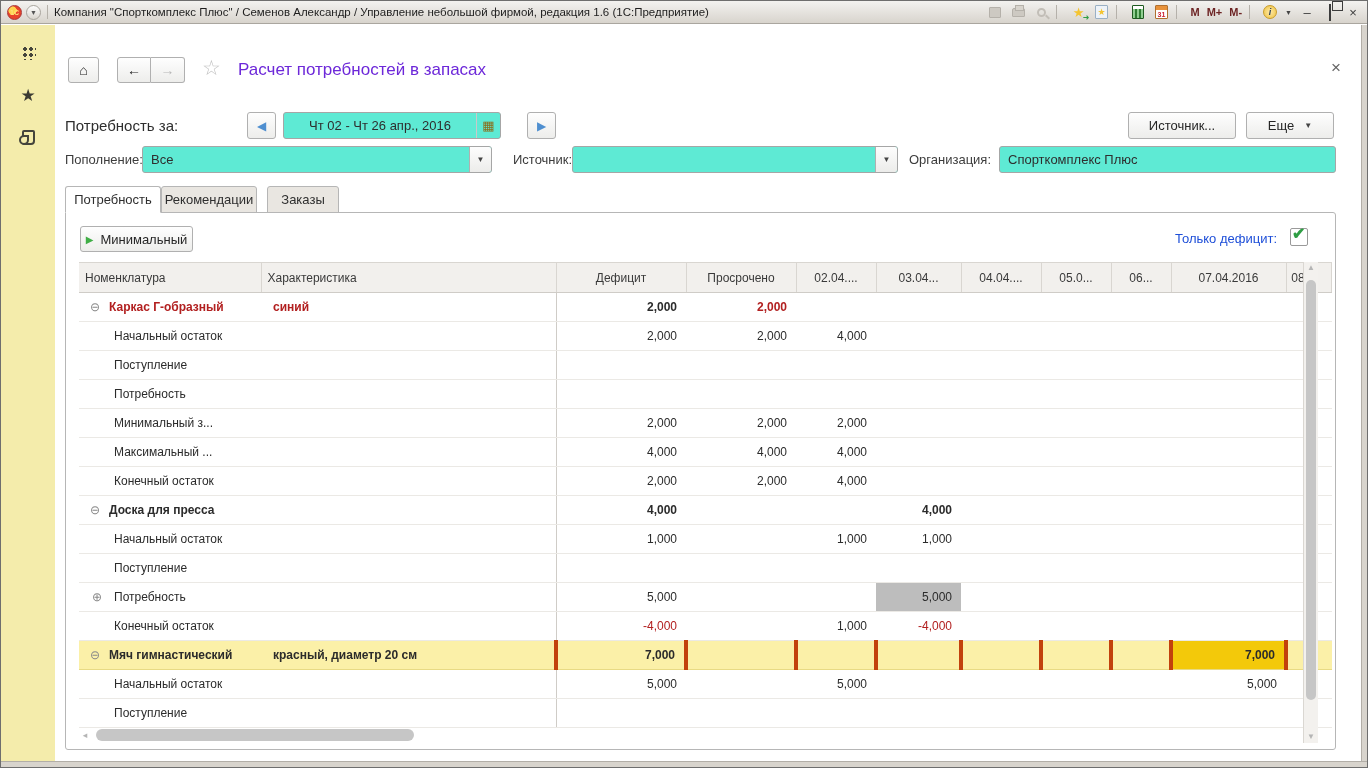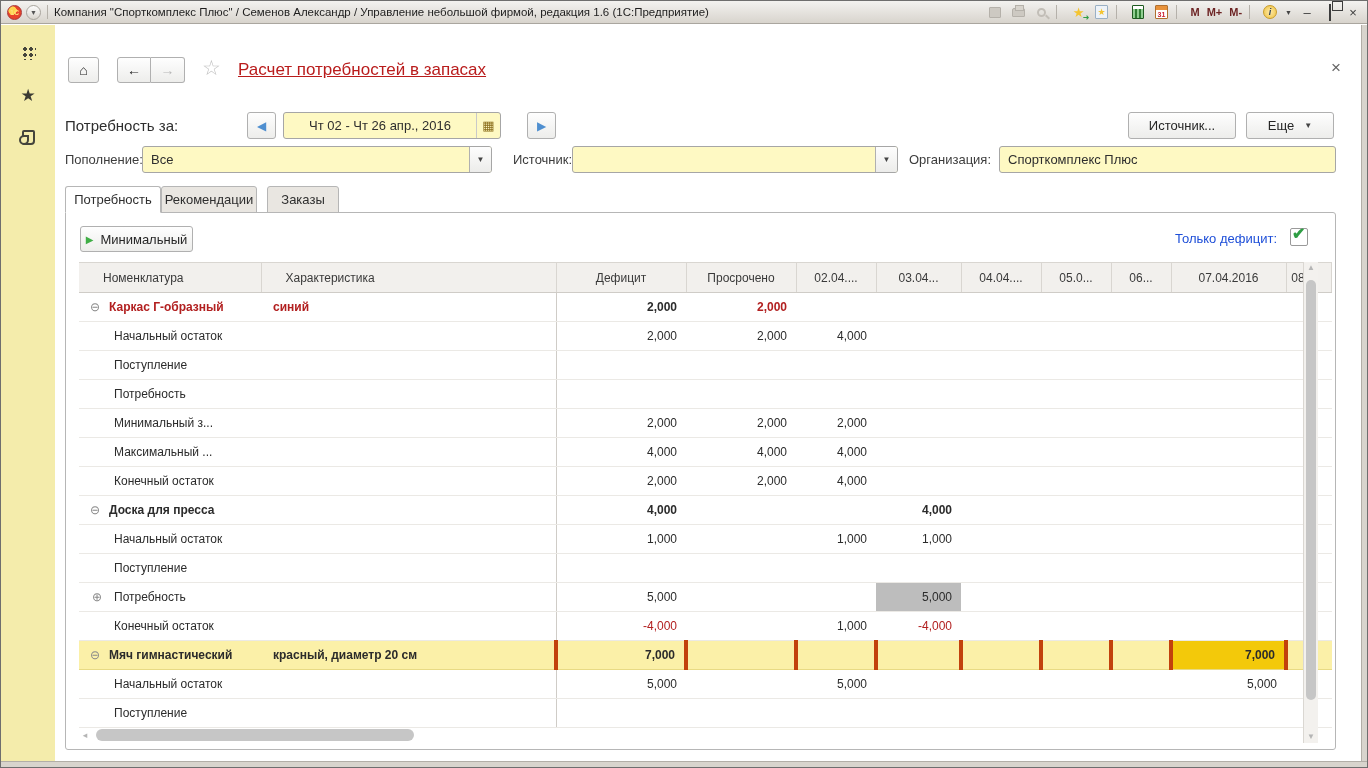--- a/index.html
+++ b/index.html
@@ -42,49 +42,49 @@
   .ico-history:after { content:""; position:absolute; left:-5px; bottom:-2px; width:6px; height:6px; border:2px solid #45453c; border-radius:50% 0 50% 50%; background:#f4ecab; }
 
   
   .main { position:absolute; left:54px; top:24px; right:6px; bottom:6px; background:#fff; }
   .frame-right { position:absolute; right:0; top:24px; width:6px; bottom:0; background:#d8d4cd; border-left:1px solid #b2aea7; }
   .frame-bottom { position:absolute; left:0; right:0; bottom:0; height:6px; background:#d8d4cd; border-top:1px solid #b2aea7; }
 
   .btn { display:inline-flex; align-items:center; justify-content:center; background:linear-gradient(#fefefe,#ededeb); border:1px solid #b0b0b0; border-radius:3px; font-size:13px; color:#262626; cursor:default; }
   .navbtn { font-size:14px; color:#222; }
   .navbtn.disabled { color:#b8b8b8; }
-  .form-title { font-size:17px; color:#b91c1c; white-space:nowrap;text-decoration:underline; }
+  .form-title { font-size:17px; color:#6d28d9; white-space:nowrap; }
   .star-outline { font-size:21px; color:#c3c3c3; }
   .form-close { font-size:17px; color:#666; }
 
   .lbl { font-size:13px; color:#3c3c3c; white-space:nowrap; }
   .lbl-big { font-size:15px; color:#2e2e2e; }
   .bluearr { color:#4f8fd0; font-size:12px; }
-  .field { border:1px solid #a6a6a6; border-radius:3px; background:#fef9c3; font-size:13px; color:#2e2e2e; display:flex; align-items:center; }
+  .field { border:1px solid #a6a6a6; border-radius:3px; background:#5eead4; font-size:13px; color:#2e2e2e; display:flex; align-items:center; }
   .field .val { flex:1; padding:0 8px; white-space:nowrap; overflow:hidden; }
   .field .val.center { text-align:center; }
   .combo-arrow { width:22px; align-self:stretch; border-left:1px solid #b0b0b0; background:linear-gradient(#fdfdfd,#ececea); display:flex; align-items:center; justify-content:center; font-size:8px; color:#444; border-radius:0 2px 2px 0; }
   .cal-glyph { width:24px; align-self:stretch; display:flex; align-items:center; justify-content:center; font-size:13px; color:#8a6d1a; border-left:1px solid #c9c9c9; }
 
   .tab { position:absolute; top:0; height:27px; display:flex; align-items:center; justify-content:center; font-size:13px; color:#2e2e2e; border:1px solid #b6b6b6; border-radius:3px 3px 0 0; background:#e9e6e1; padding:0 16px; }
   .tab.active { background:#fff; border-bottom:1px solid #fff; z-index:3; }
 
   .panel { position:absolute; left:10px; top:187px; width:1271px; height:538px; border:1px solid #b6b6b6; border-radius:0 3px 3px 3px; background:#fff; z-index:2; }
 
   .calc-btn { position:absolute; left:14px; top:13px; width:113px; height:26px; }
   .play-glyph { color:#3fae46; font-size:10px; margin-right:7px; }
   .deficit-lbl { position:absolute; right:58px; top:18px; font-size:13px; color:#1d4ed8; }
   .checkbox { position:absolute; left:1224px; top:15px; width:18px; height:18px; background:#fff; border:1px solid #9a9a9a; border-radius:2px; }
   .checkbox .chk { position:absolute; left:1px; top:-5px; font-size:16px; color:#2f9e44; font-weight:bold; }
 
   
   .tbl-wrap { position:absolute; left:13px; top:49px; width:1253px; height:466px; overflow:hidden; }
   table.grid { border-collapse:collapse; table-layout:fixed; width:1253px; font-size:12px; color:#2b2b2b; }
   table.grid th { height:30px; background:#f2f0ed; border-right:1px solid #d9d6d1; border-bottom:1px solid #cfccc7; border-top:1px solid #d9d6d1; font-weight:normal; font-size:12px; color:#3a3a3a; text-align:center; white-space:nowrap; overflow:hidden; }
-  table.grid th.h-left { text-align:left; padding-left:24px; }
+  table.grid th.h-left { text-align:left; padding-left:6px; }
   table.grid td { height:29px; border-bottom:1px solid #ebe9e5; white-space:nowrap; overflow:hidden; }
   .c-name { position:relative; }
   .lvl1 .c-name { padding-left:30px; }
   .lvl2 .c-name { padding-left:35px; }
   .expander { position:absolute; top:50%; transform:translateY(-50%); color:#8a8a8a; font-size:12px; }
   .lvl1 .expander { left:11px; }
   .lvl2 .expander { left:13px; }
   .c-char { border-right:1px solid #cfccc7; padding-left:12px; }
   .c-num { text-align:right; padding-right:9px; }
   .b { font-weight:bold; }

